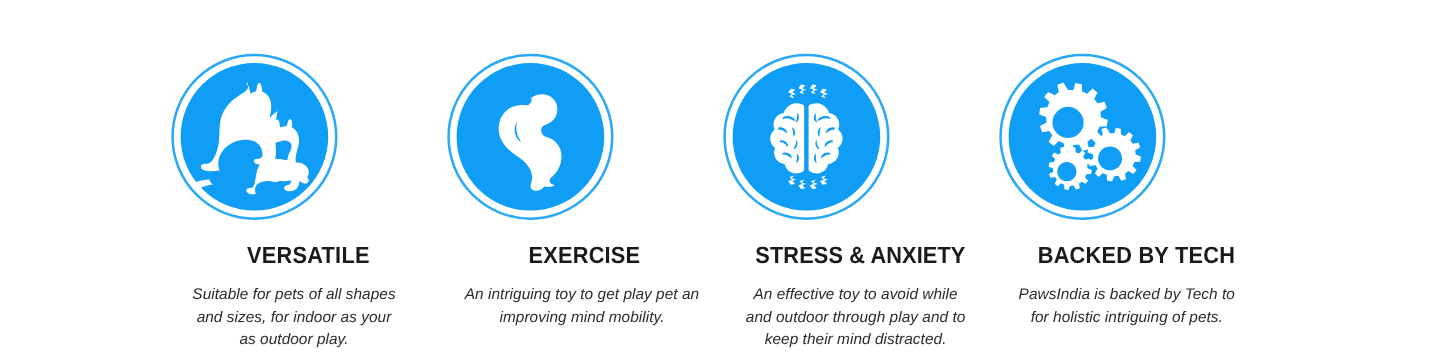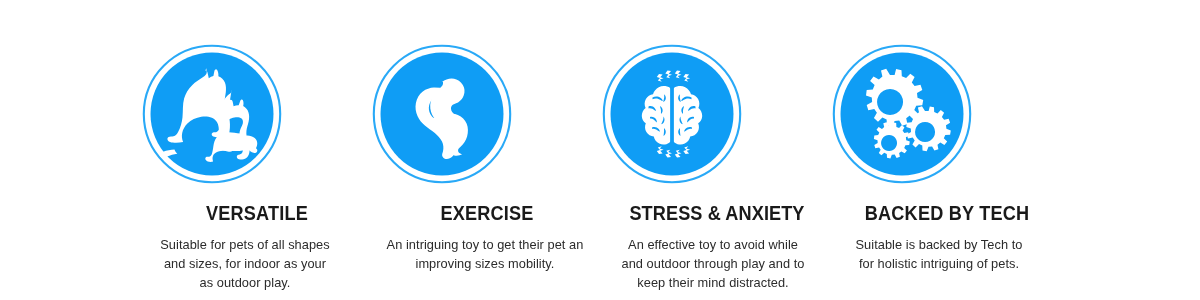--- a/index.html
+++ b/index.html
@@ -62,20 +62,21 @@
     font-weight: normal;
     color: #2b2b2b;
     text-align: center;
     line-height: 19.3px;
     letter-spacing: 0.05px;
     width: 214px;
   }
   .feature-desc .ln {
     display: block;
     white-space: nowrap;
+    font-style: italic;
   }
   
   .col-0 .feature-desc { width: 206px; }
   .col-1 .feature-desc { width: 226px; }
   .col-2 .feature-desc { width: 222px; }
   .col-3 .feature-desc { width: 214px; }
   .col-2 .feature-title { letter-spacing: 0.1px; }
 </style>
 </head>
 <body>
@@ -189,22 +190,22 @@
 
           <path d="M56.5 73.0 c3.0 2.4 6.6 4.0 10.4 4.6 c4.2 0.7 8.6 0.2 12.5 -1.5
                    c1.0 -0.4 2.0 -0.9 2.8 -1.6 c-0.9 1.4 -2.3 2.5 -3.8 3.2
                    c-4.2 2.1 -9.1 2.6 -13.7 1.7 c-3.4 -0.7 -6.6 -2.2 -9.2 -4.4
                    c-0.4 -0.3 -0.8 -0.7 -1.0 -1.2 c0.3 -0.3 0.7 -0.5 1.0 -0.8 z"></path>
         </g>
       </svg>
     </div>
     <div class="feature-title">EXERCISE</div>
     <div class="feature-desc">
-      <span class="ln">An intriguing toy to get their pet an</span>
-      <span class="ln">improving sizes mobility.</span>
+      <span class="ln">An intriguing toy to get play pet an</span>
+      <span class="ln">improving mind mobility.</span>
     </div>
   </div>
 
   <div class="feature-col col-2">
     <div class="icon-badge">
       <svg viewBox="0 0 140 140" xmlns="http://www.w3.org/2000/svg" aria-hidden="true">
         <circle cx="70" cy="70" r="68.2" fill="none" stroke="#29a9f7" stroke-width="2.1"></circle>
         <circle cx="70" cy="70" r="61.5" fill="#0f9df5"></circle>
         <g fill="#ffffff">
 
@@ -315,18 +316,18 @@
                    l-1.2 2.6 l2.7 2.7 l-2.2 2.6 l-3.3 -1.8 l-2.3 1.7 l0.8 3.7 l-3.3 1.1 l-1.9 -3.3
                    l-2.9 0.2 l-1.4 3.6 l-3.4 -0.6 l-0.2 -3.9 l-2.6 -1.2 l-2.8 2.6 l-2.6 -2.2 l1.9 -3.3
                    l-1.6 -2.3 l-3.8 0.7 l-1.0 -3.3 l3.4 -1.8 l-0.2 -2.9 l-3.6 -1.2 l0.4 -3.5 l3.9 -0.4
                    l1.1 -2.7 l-2.8 -2.6 l2.1 -2.7 l3.4 1.8 l2.2 -1.8 l-0.9 -3.8 l3.3 -1.1 z
                    M57 91.0 a8 8 0 1 0 0.1 0 z" fill-rule="evenodd"></path>
         </g>
       </svg>
     </div>
     <div class="feature-title">BACKED BY TECH</div>
     <div class="feature-desc">
-      <span class="ln">Suitable is backed by Tech to</span>
+      <span class="ln">PawsIndia is backed by Tech to</span>
       <span class="ln">for holistic intriguing of pets.</span>
     </div>
   </div>
 
 </div>
 
 </body></html>

